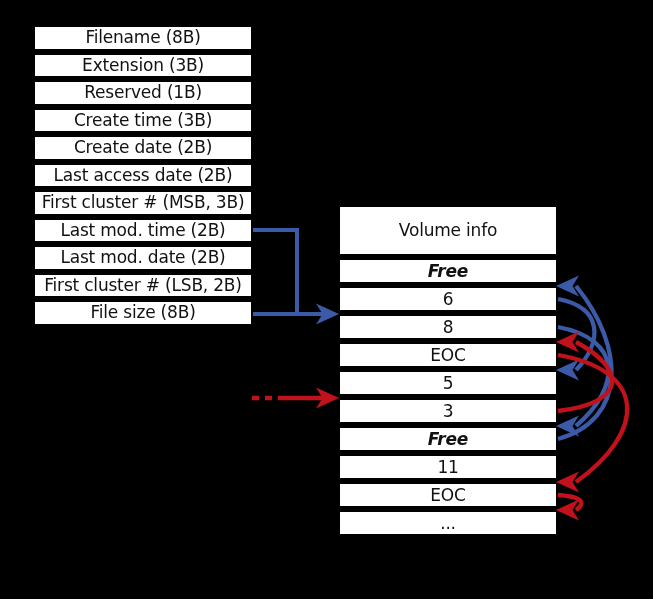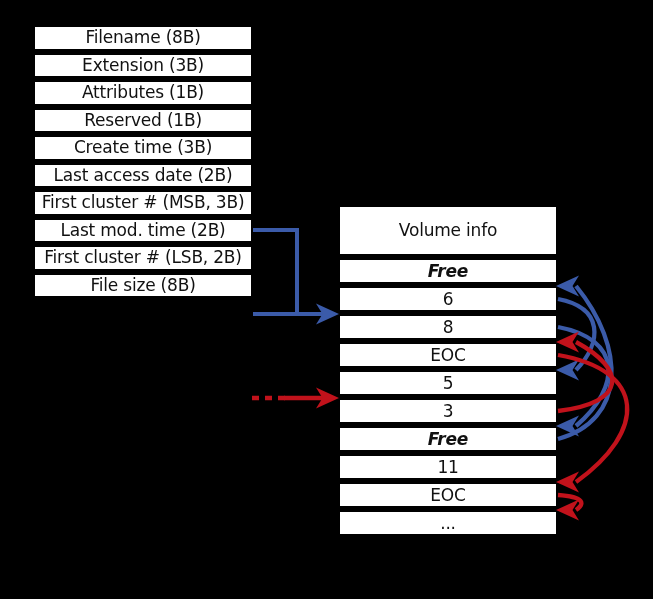--- a/index.html
+++ b/index.html
@@ -30,26 +30,27 @@
   #arrow-overlay{position:absolute;left:0;top:0;width:653px;height:599px;pointer-events:none;}
 </style>
 </head>
 <body>
 
 <div id="stage">
 
   <div id="dir-table">
     <div class="box dir-row">Filename (8B)</div>
     <div class="box dir-row">Extension (3B)</div>
-    <div class="box dir-row">Attributes (1B)</div>
     <div class="box dir-row">Reserved (1B)</div>
     <div class="box dir-row">Create time (3B)</div>
+    <div class="box dir-row">Create date (2B)</div>
     <div class="box dir-row">Last access date (2B)</div>
     <div class="box dir-row">First cluster # (MSB, 3B)</div>
     <div class="box dir-row">Last mod. time (2B)</div>
+    <div class="box dir-row">Last mod. date (2B)</div>
     <div class="box dir-row">First cluster # (LSB, 2B)</div>
     <div class="box dir-row">File size (8B)</div>
   </div>
 
   <div id="fat-table">
     <div class="box" id="fat-header">Volume info</div>
     <div class="box fat-row" data-style="italic">Free</div>
     <div class="box fat-row">6</div>
     <div class="box fat-row">8</div>
     <div class="box fat-row">EOC</div>

